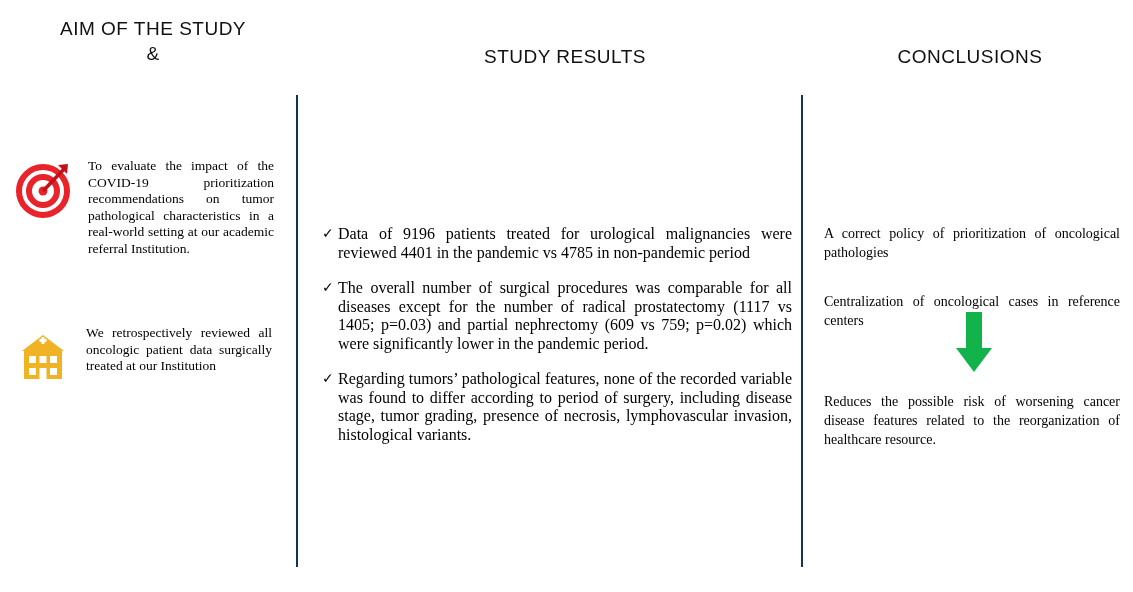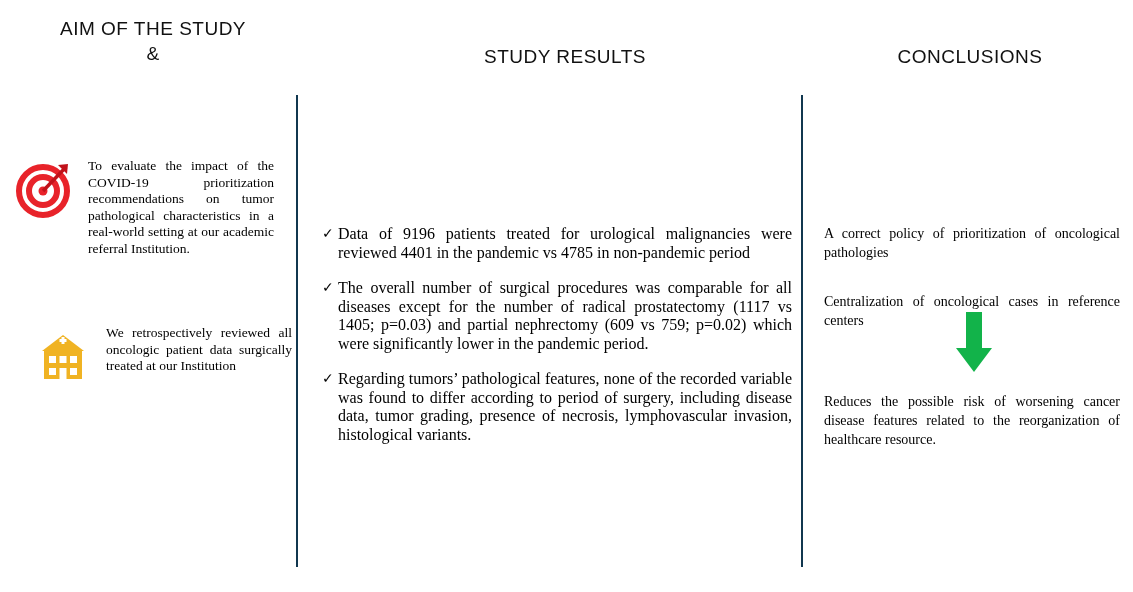--- a/index.html
+++ b/index.html
@@ -72,21 +72,21 @@
   .aim-text {
     width: 186px;
     margin-left: 12px;
     font-size: 13.5px;
     line-height: 16.5px;
     text-align: justify;
     text-justify: inter-word;
     color: #000000;
   }
   #aim-item-1 { left: 14px; top: 158px; }
-  #aim-item-2 { left: 32px; top: 325px; }
+  #aim-item-2 { left: 12px; top: 325px; }
   #aim-item-3 { left: 14px; top: 478px; }
 
   
   .bullet-list {
     position: absolute;
     left: 322px;
     top: 225px;
     width: 470px;
   }
   .bullet {
@@ -186,21 +186,21 @@
     <div class="bullet">
       <div class="bullet-mark">✓</div>
       <div class="bullet-text">Data of 9196 patients treated for urological malignancies were reviewed 4401 in the pandemic vs 4785 in non-pandemic period</div>
     </div>
     <div class="bullet">
       <div class="bullet-mark">✓</div>
       <div class="bullet-text">The overall number of surgical procedures was comparable for all diseases except for the number of radical prostatectomy (1117 vs 1405; p=0.03) and partial nephrectomy (609 vs 759; p=0.02) which were significantly lower in the pandemic period.</div>
     </div>
     <div class="bullet">
       <div class="bullet-mark">✓</div>
-      <div class="bullet-text">Regarding tumors’ pathological features, none of the recorded variable was found to differ according to period of surgery, including disease data, tumor grading, presence of necrosis, lymphovascular invasion, histological variants.</div>
+      <div class="bullet-text">Regarding tumors’ pathological features, none of the recorded variable was found to differ according to period of surgery, including disease stage, tumor grading, presence of necrosis, lymphovascular invasion, histological variants.</div>
     </div>
   </div>
 
   <div class="concl-block" id="concl-p1">A correct policy of prioritization of oncological pathologies</div>
   <div class="concl-block" id="concl-p2">Centralization of oncological cases in reference centers</div>
 
   <div id="arrow-down">
     <svg viewBox="0 0 44 62" width="44" height="62">
       <polygon points="14,0 30,0 30,36 40,36 22,60 4,36 14,36" fill="#12b34a"></polygon>
     </svg>

